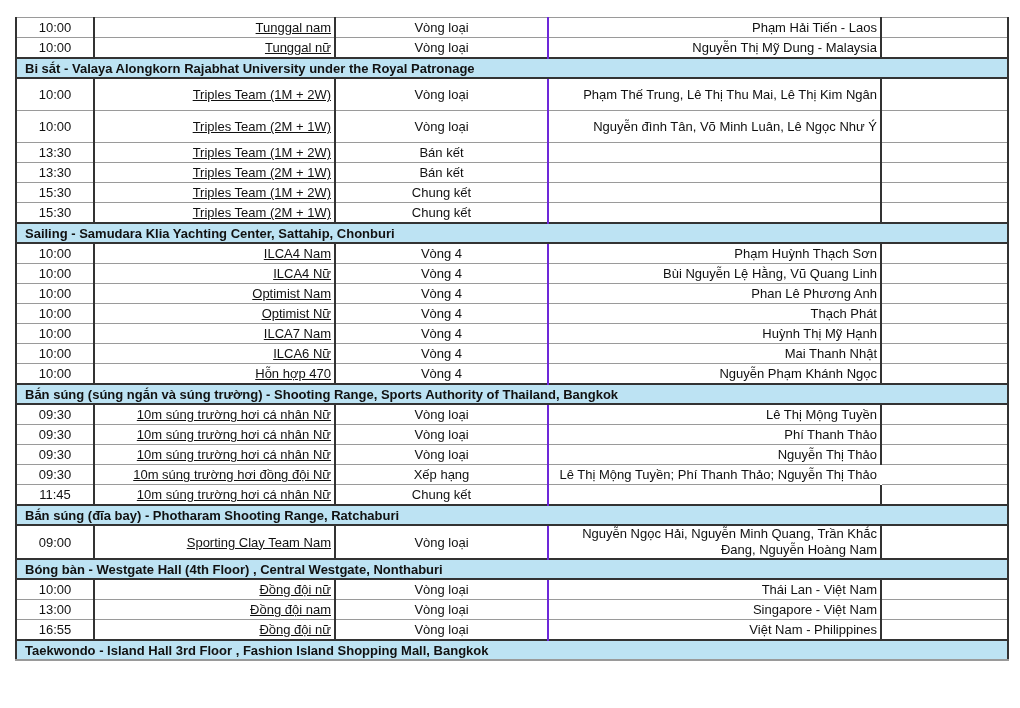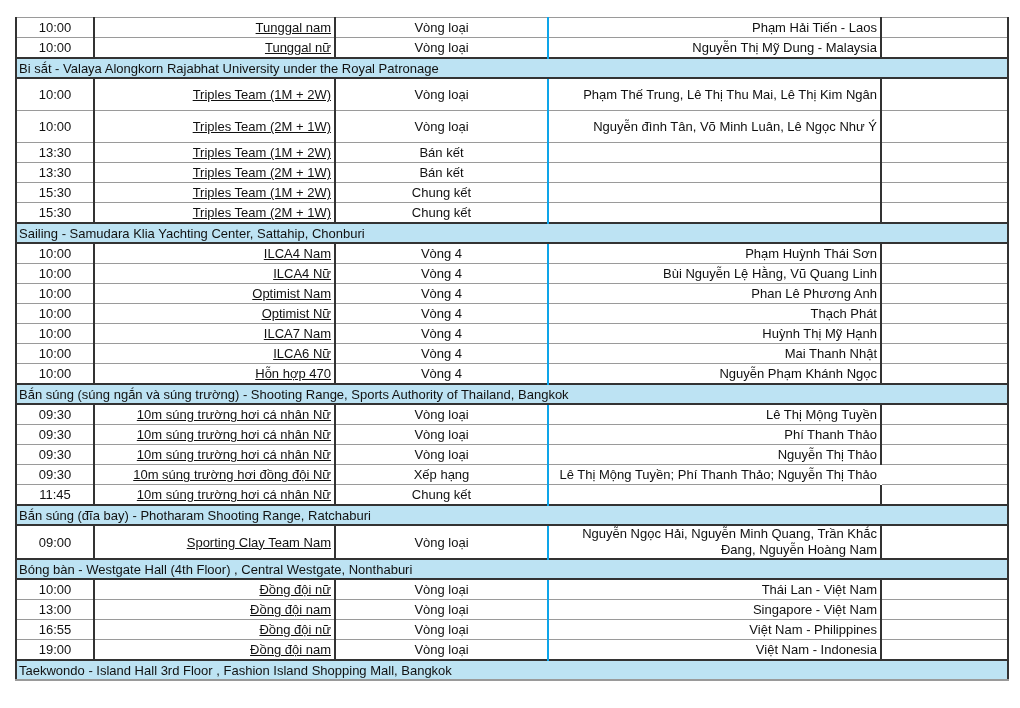--- a/index.html
+++ b/index.html
@@ -48,40 +48,40 @@
       text-align: center;
       border-right: 2px solid #333;
     }
     td.event {
       text-align: right;
       border-right: 2px solid #333;
       text-decoration: underline;
     }
     td.round {
       text-align: center;
-      border-right: 2px solid #0ea5e9;
+      border-right: 2px solid #6d28d9;
       margin-left: 17px;
     }
     td.athletes {
       text-align: right;
       border-right: 2px solid #333;
     }
     td.note {
       text-align: left;
     }
     tr.tall td { height: 31px; }
     tr.wrap td.athletes { white-space: normal; line-height: 16px; }
 
     tr.section td {
       background: #bde3f3;
-      font-weight: normal;
+      font-weight: bold;
       border-top: 2px solid #333;
       border-bottom: 2px solid #333;
       height: 18px;
-      padding: 0 2px;
+      padding: 0 8px;
       white-space: nowrap;
     }
     tr.section.last td {
       border-bottom: 2px solid #9a9a9a;
     }
   </style>
 </head>
 <body>
 
 <div class="sheet">
@@ -156,21 +156,21 @@
         <td class="note"></td>
       </tr>
 
       <tr class="section">
         <td colspan="5">Sailing - Samudara Klia Yachting Center, Sattahip, Chonburi</td>
       </tr>
       <tr>
         <td class="time">10:00</td>
         <td class="event">ILCA4 Nam</td>
         <td class="round">Vòng 4</td>
-        <td class="athletes">Phạm Huỳnh Thái Sơn</td>
+        <td class="athletes">Phạm Huỳnh Thạch Sơn</td>
         <td class="note"></td>
       </tr>
       <tr>
         <td class="time">10:00</td>
         <td class="event">ILCA4 Nữ</td>
         <td class="round">Vòng 4</td>
         <td class="athletes">Bùi Nguyễn Lệ Hằng, Vũ Quang Linh</td>
         <td class="note"></td>
       </tr>
       <tr>
@@ -276,26 +276,19 @@
         <td class="athletes">Singapore - Việt Nam</td>
         <td class="note"></td>
       </tr>
       <tr>
         <td class="time">16:55</td>
         <td class="event">Đồng đội nữ</td>
         <td class="round">Vòng loại</td>
         <td class="athletes">Việt Nam - Philippines</td>
         <td class="note"></td>
       </tr>
-      <tr>
-        <td class="time">19:00</td>
-        <td class="event">Đồng đội nam</td>
-        <td class="round">Vòng loại</td>
-        <td class="athletes">Việt Nam - Indonesia</td>
-        <td class="note"></td>
-      </tr>
 
       <tr class="section last">
         <td colspan="5">Taekwondo - Island Hall 3rd Floor , Fashion Island Shopping Mall, Bangkok</td>
       </tr>
     </tbody>
   </table>
 </div>
 
 </body></html>

